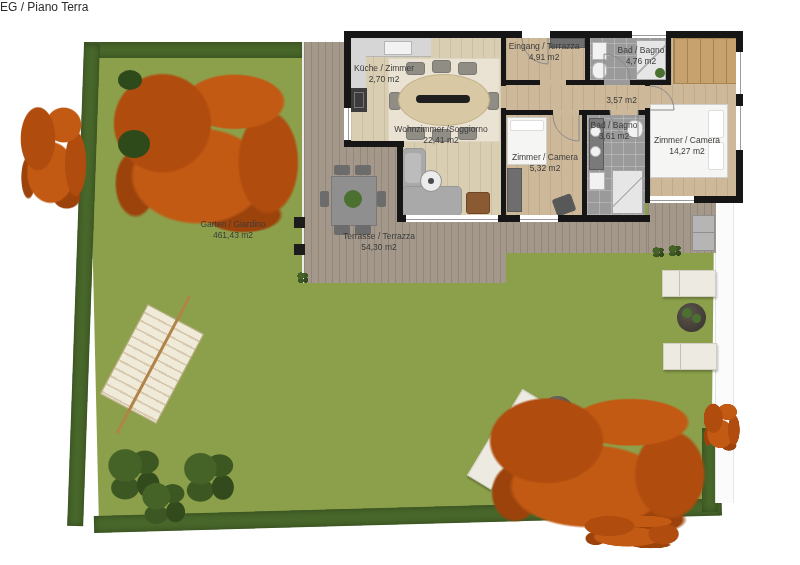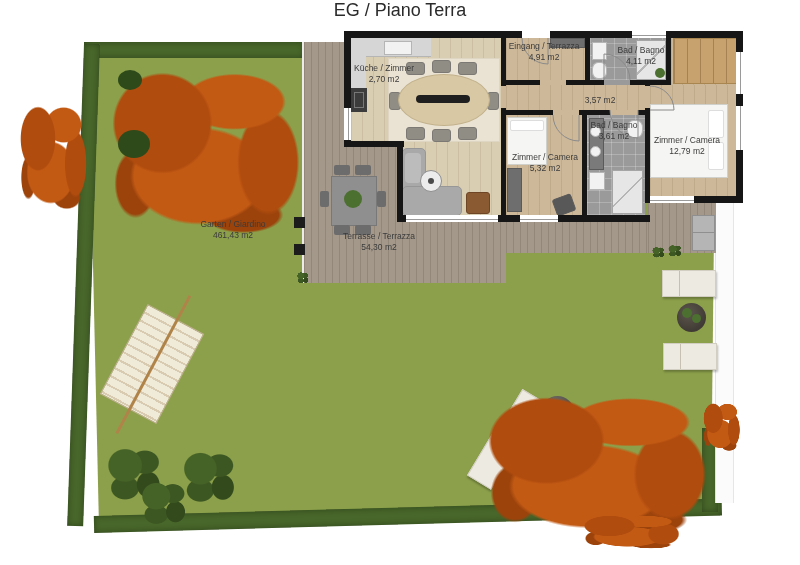--- a/index.html
+++ b/index.html
@@ -1,20 +1,20 @@
 <!DOCTYPE html>
 <html style="--wall: #161616; --grass: #8ca04b; --hedge: #48672a; --deck: #a3988a; --wood_light: #d9cdb2; --wood_mid: #cdb99a; --tile: #9a9a9a; --rug: #eae3d3; --table_wood: #d9c8a4; --wardrobe: #c8a26e; --orange: #c35a14; --orange2: #b04c0e; --orange3: #9c430c; --label: #3b3b3b;"><head>
 <meta charset="utf-8">
 <style>
   html,body{margin:0;padding:0;background:#fff;}
   #plan{position:relative;width:800px;height:565px;background:#fff;overflow:hidden;
         font-family:"Liberation Sans",sans-serif;}
   .abs{position:absolute;}
   
-  .title{left:0;top:8;width:800px;text-align:center;font-size:18px;color:#2b2b2b;z-index:9;}
+  .title{left:0;top:8;width:800px;text-align:left;font-size:12px;color:#2b2b2b;z-index:9;}
   
   .grass{left:0;top:0;width:800px;height:565px;background:var(--grass,#8ca04b);
          clip-path:polygon(88px 48px,716px 48px,711px 506px,99px 527px);z-index:1;}
   .hedge{background:var(--hedge,#48672a);box-shadow:inset 0 0 6px rgba(0,0,0,.35);z-index:2;}
   .bwall{left:715px;top:200px;width:17px;height:303px;background:#fbfbfb;
          border-left:1px solid #e2e2e2;border-right:1px solid #e6e6e6;z-index:2;}
   
   .deck{background:var(--deck,#a3988a);
         background-image:repeating-linear-gradient(90deg,rgba(70,58,45,.18) 0 1px,transparent 1px 7px);
         z-index:3;}
@@ -243,42 +243,46 @@
   <div class="abs tree-accent" style="left:118px;top:130px;width:32px;height:28px;"></div>
   <div class="abs tree" style="left:14px;top:95px;width:80px;height:125px;"></div>
   <div class="abs tree" style="left:468px;top:382px;width:262px;height:168px;"></div>
   <div class="abs tree" style="left:575px;top:512px;width:115px;height:40px;"></div>
   <div class="abs tree" style="left:700px;top:398px;width:44px;height:58px;"></div>
 
   <div class="abs rlabel" style="left:384px;top:63px;">
     <span>Küche / Zimmer</span>
       <span>2,70 m2</span>
     </div>
+  <div class="abs rlabel" style="left:441px;top:124px;">
+    <span>Wohnzimmer /Soggiorno</span>
+      <span>22,41 m2</span>
+    </div>
   <div class="abs rlabel" style="left:544px;top:41px;">
     <span>Eingang / Terrazza</span>
       <span>4,91 m2</span>
     </div>
   <div class="abs rlabel" style="left:641px;top:45px;">
     <span>Bad / Bagno</span>
-      <span>4,11 m2</span>
-    </div>
-  <div class="abs rlabel" style="left:600px;top:95px;">
+      <span>4,76 m2</span>
+    </div>
+  <div class="abs rlabel" style="left:600px;top:95px;padding-left:43px;">
     <span>3,57 m2</span>
     </div>
   <div class="abs rlabel" style="left:614px;top:120px;">
     <span>Bad / Bagno</span>
       <span>3,61 m2</span>
     </div>
   <div class="abs rlabel" style="left:545px;top:152px;">
     <span>Zimmer / Camera</span>
       <span>5,32 m2</span>
     </div>
   <div class="abs rlabel" style="left:687px;top:135px;">
     <span>Zimmer / Camera</span>
-      <span>12,79 m2</span>
+      <span>14,27 m2</span>
     </div>
   <div class="abs rlabel" style="left:233px;top:219px;">
     <span>Garten / Giardino</span>
       <span>461,43 m2</span>
     </div>
   <div class="abs rlabel" style="left:379px;top:231px;">
     <span>Terrasse / Terrazza</span>
       <span>54,30 m2</span>
     </div>
 

